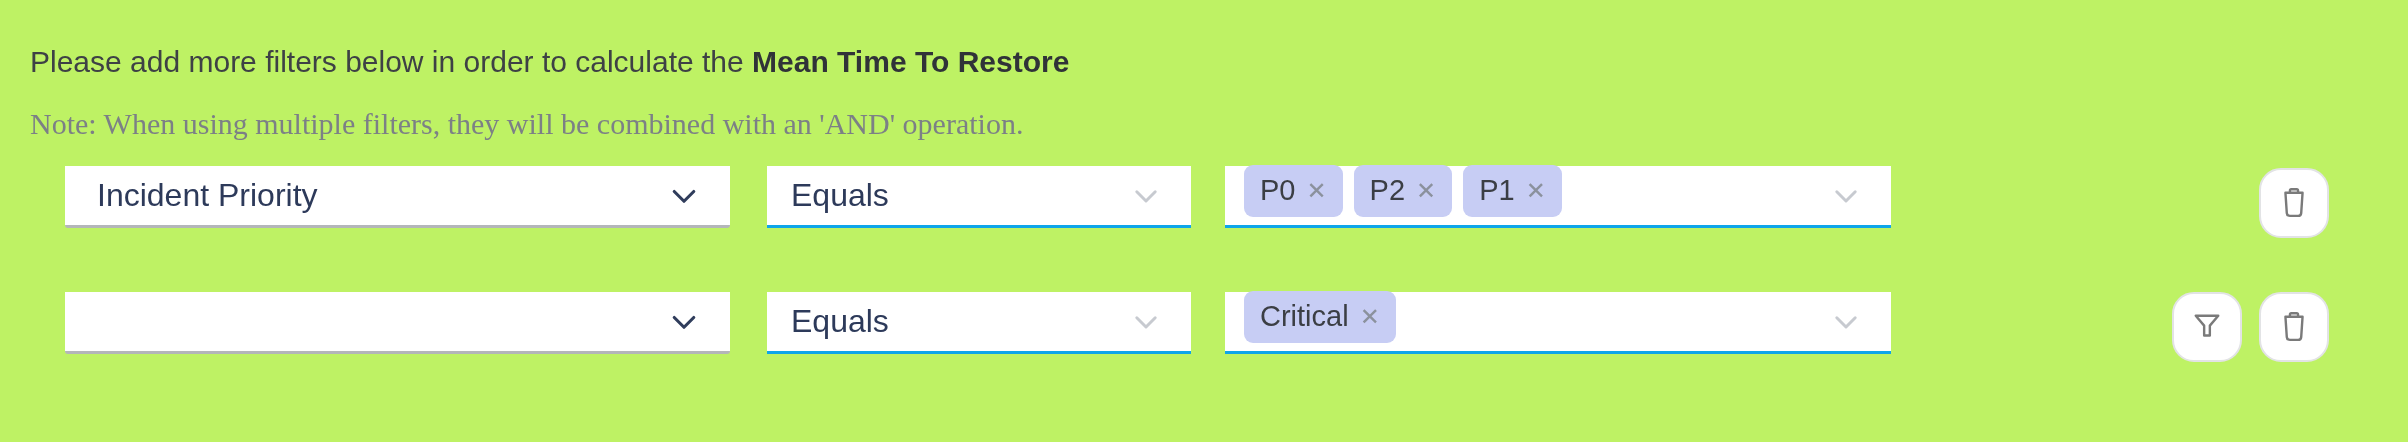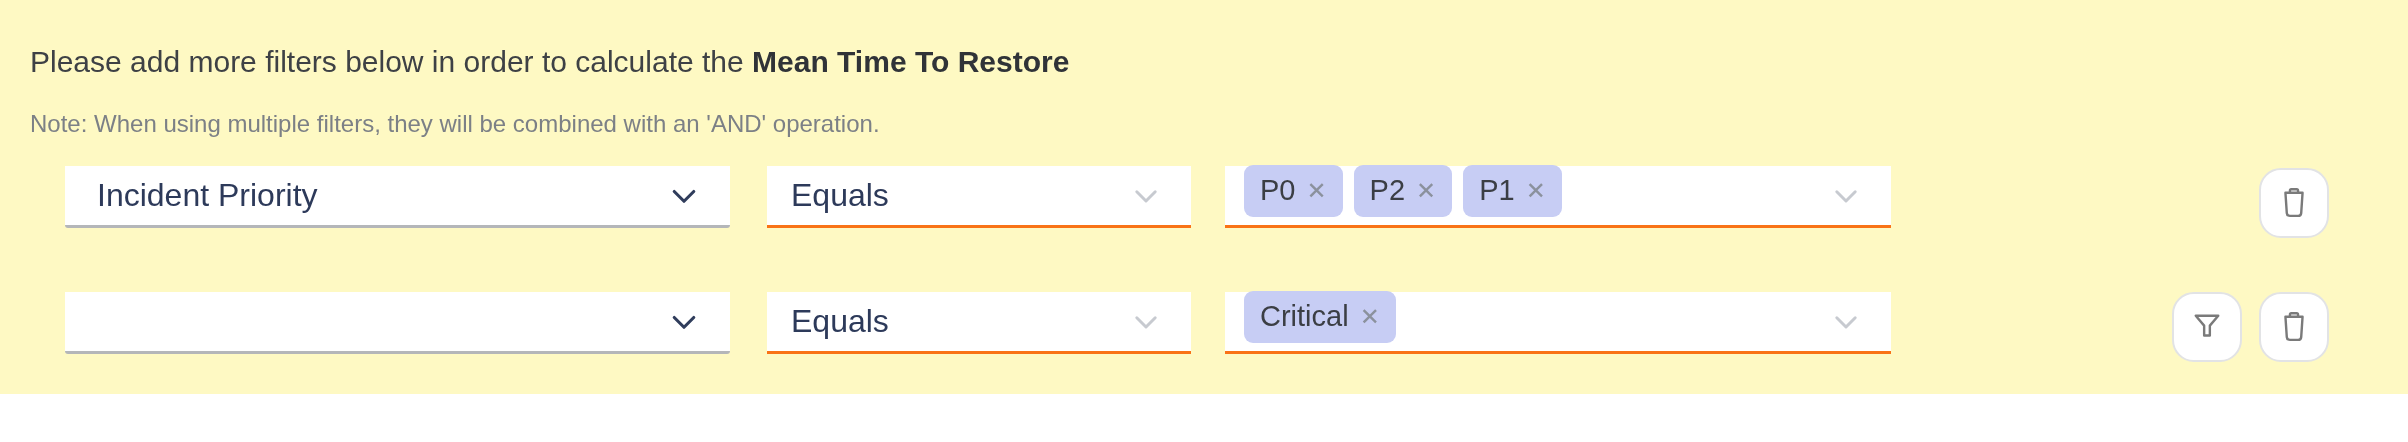--- a/index.html
+++ b/index.html
@@ -4,22 +4,22 @@
 <style>
   html, body {
     margin: 0;
     padding: 0;
     background: #ffffff;
     font-family: "Liberation Sans", sans-serif;
   }
   #canvas {
     position: relative;
     width: 2408px;
-    height: 394px;
-    background: #fef9c3;
+    height: 442px;
+    background: #bef264;
     overflow: hidden;
   }
 
   
   .intro-line {
     position: absolute;
     left: 30px;
     top: 44px;
     font-size: 30px;
     line-height: 36px;
@@ -27,40 +27,41 @@
     white-space: nowrap;
   }
   .intro-line b {
     font-weight: 700;
     color: #303338;
   }
   .note-line {
     position: absolute;
     left: 30px;
     top: 106px;
-    font-size: 24px;
+    font-size: 30px;
     line-height: 36px;
     color: #7c8086;
     white-space: nowrap;
+    font-family: Liberation Serif, serif;
   }
 
   
   .select {
     position: absolute;
     height: 62px;
     display: flex;
     align-items: center;
     box-sizing: border-box;
     cursor: pointer;
     background: #ffffff;
     text-align: right;
   }
   .select.attr    { border-bottom: 3px solid #b4b6b9; border-radius: 0 0 3px 3px; }
   .select.op,
-  .select.values  { border-bottom: 3px solid #f97316; }
+  .select.values  { border-bottom: 3px solid #0ea5e9; }
 
   .sel-label {
     font-size: 32px;
     color: #2d3a5a;
     white-space: nowrap;
   }
   .select.attr .sel-label   { margin-left: 32px; }
   .select.op .sel-label     { margin-left: 24px; }
 
   .chevron {

